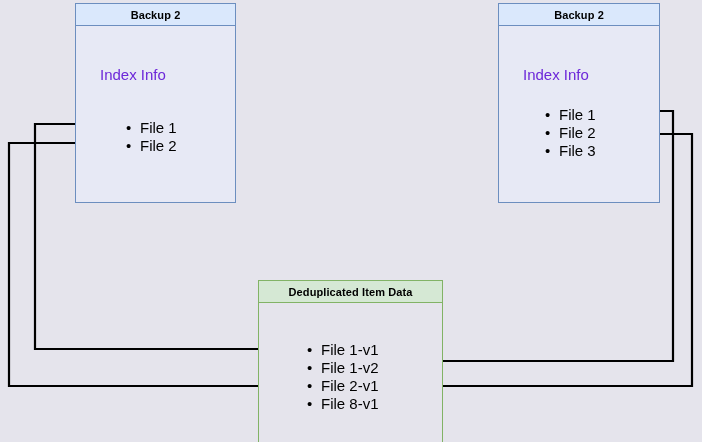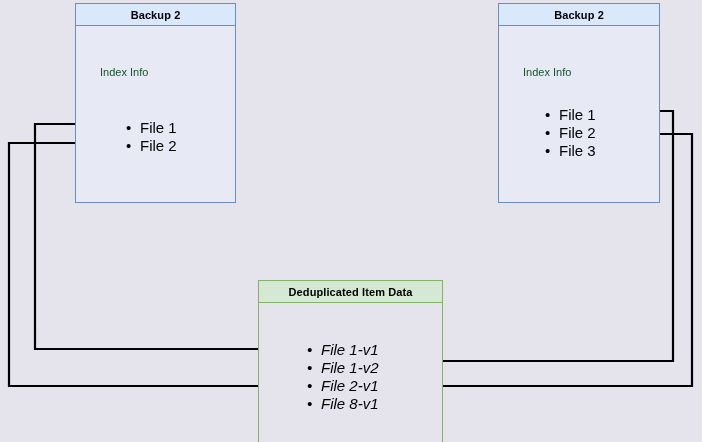--- a/index.html
+++ b/index.html
@@ -66,22 +66,22 @@
     font-weight: bold;
     color: #000000;
     letter-spacing: 0.1px;
   }
   .node-body {
     position: relative;
     height: calc(100% - 22px);
   }
   .index-label {
     position: absolute;
-    font-size: 11px;
-    color: #14532d;
+    font-size: 15px;
+    color: #6d28d9;
     white-space: nowrap;
   }
   .file-list {
     position: absolute;
     margin: 0;
     padding: 0;
     list-style: none;
   }
   .file-list li {
     font-size: 15px;
@@ -151,21 +151,21 @@
         <li>File 1</li>
         <li>File 2</li>
         <li>File 3</li>
       </ul>
     </div>
   </div>
 
   <div class="node node-green" style="left:258px; top:280px; width:185px; height:165px;">
     <div class="node-header">Deduplicated Item Data</div>
     <div class="node-body">
-      <ul class="file-list" style="left:46px; top:38px;font-style:italic;">
+      <ul class="file-list" style="left:46px; top:38px;">
         <li>File 1-v1</li>
         <li>File 1-v2</li>
         <li>File 2-v1</li>
         <li>File 8-v1</li>
       </ul>
     </div>
   </div>
 
 </div>
 

